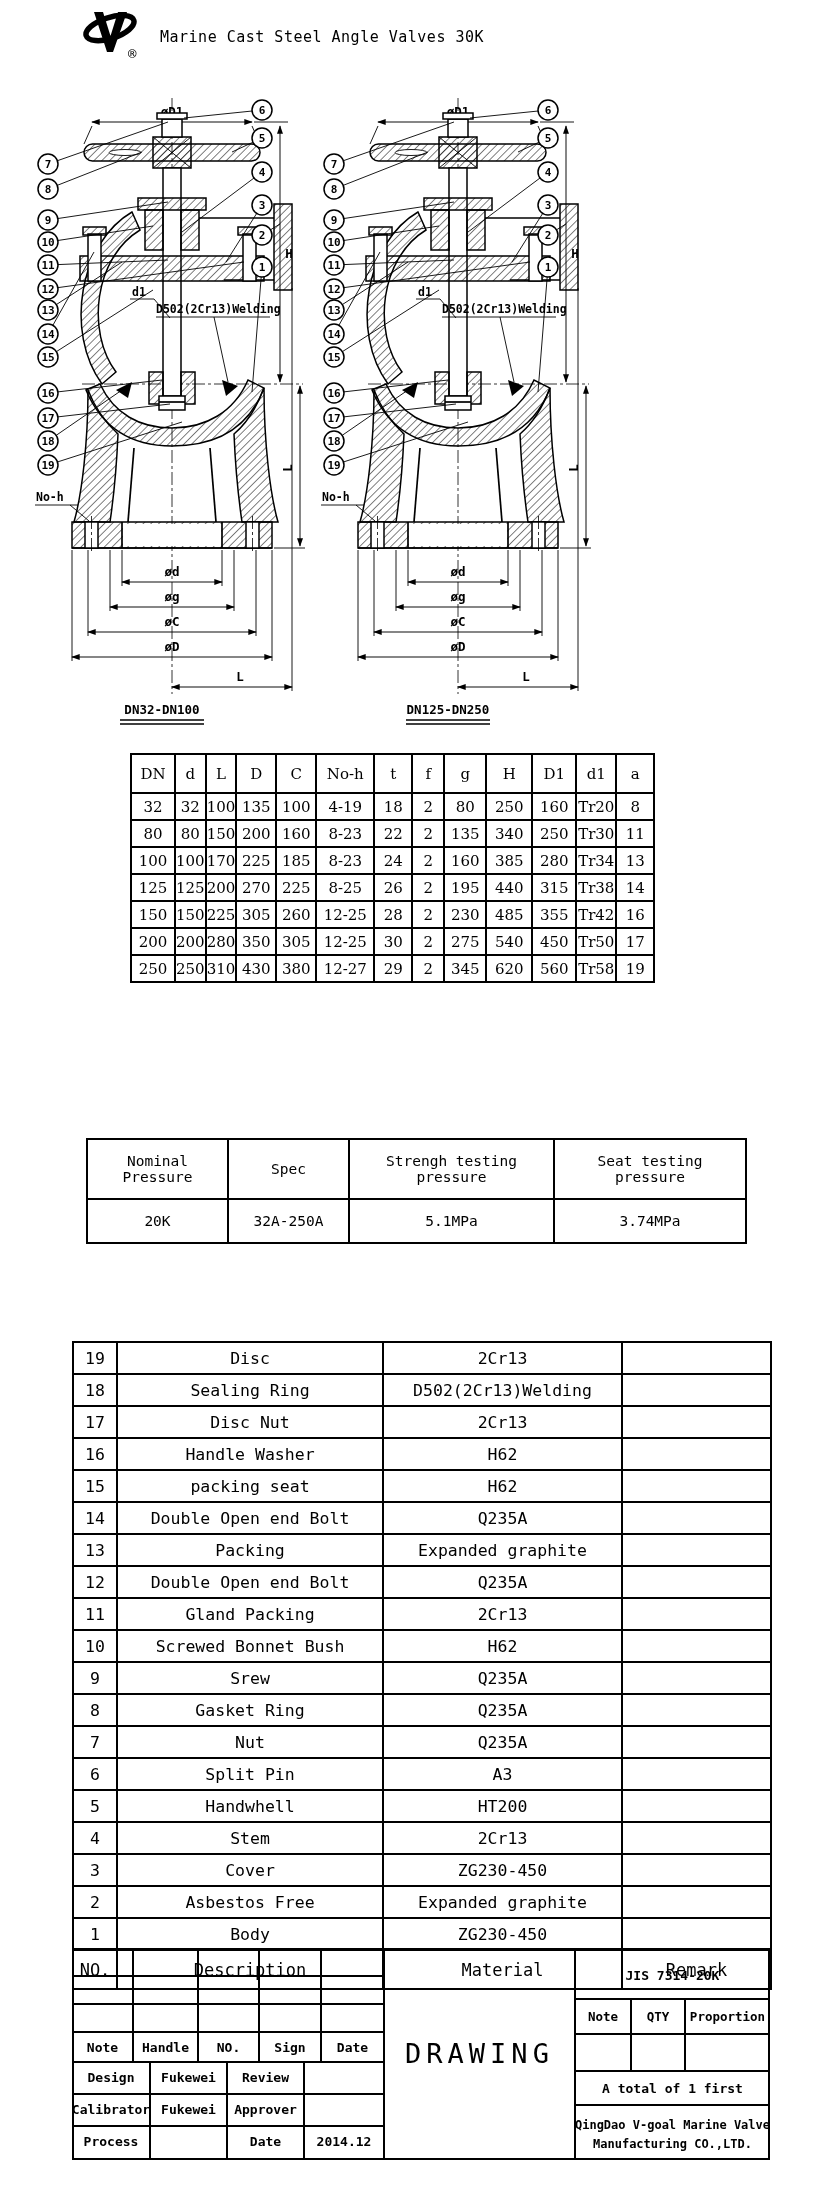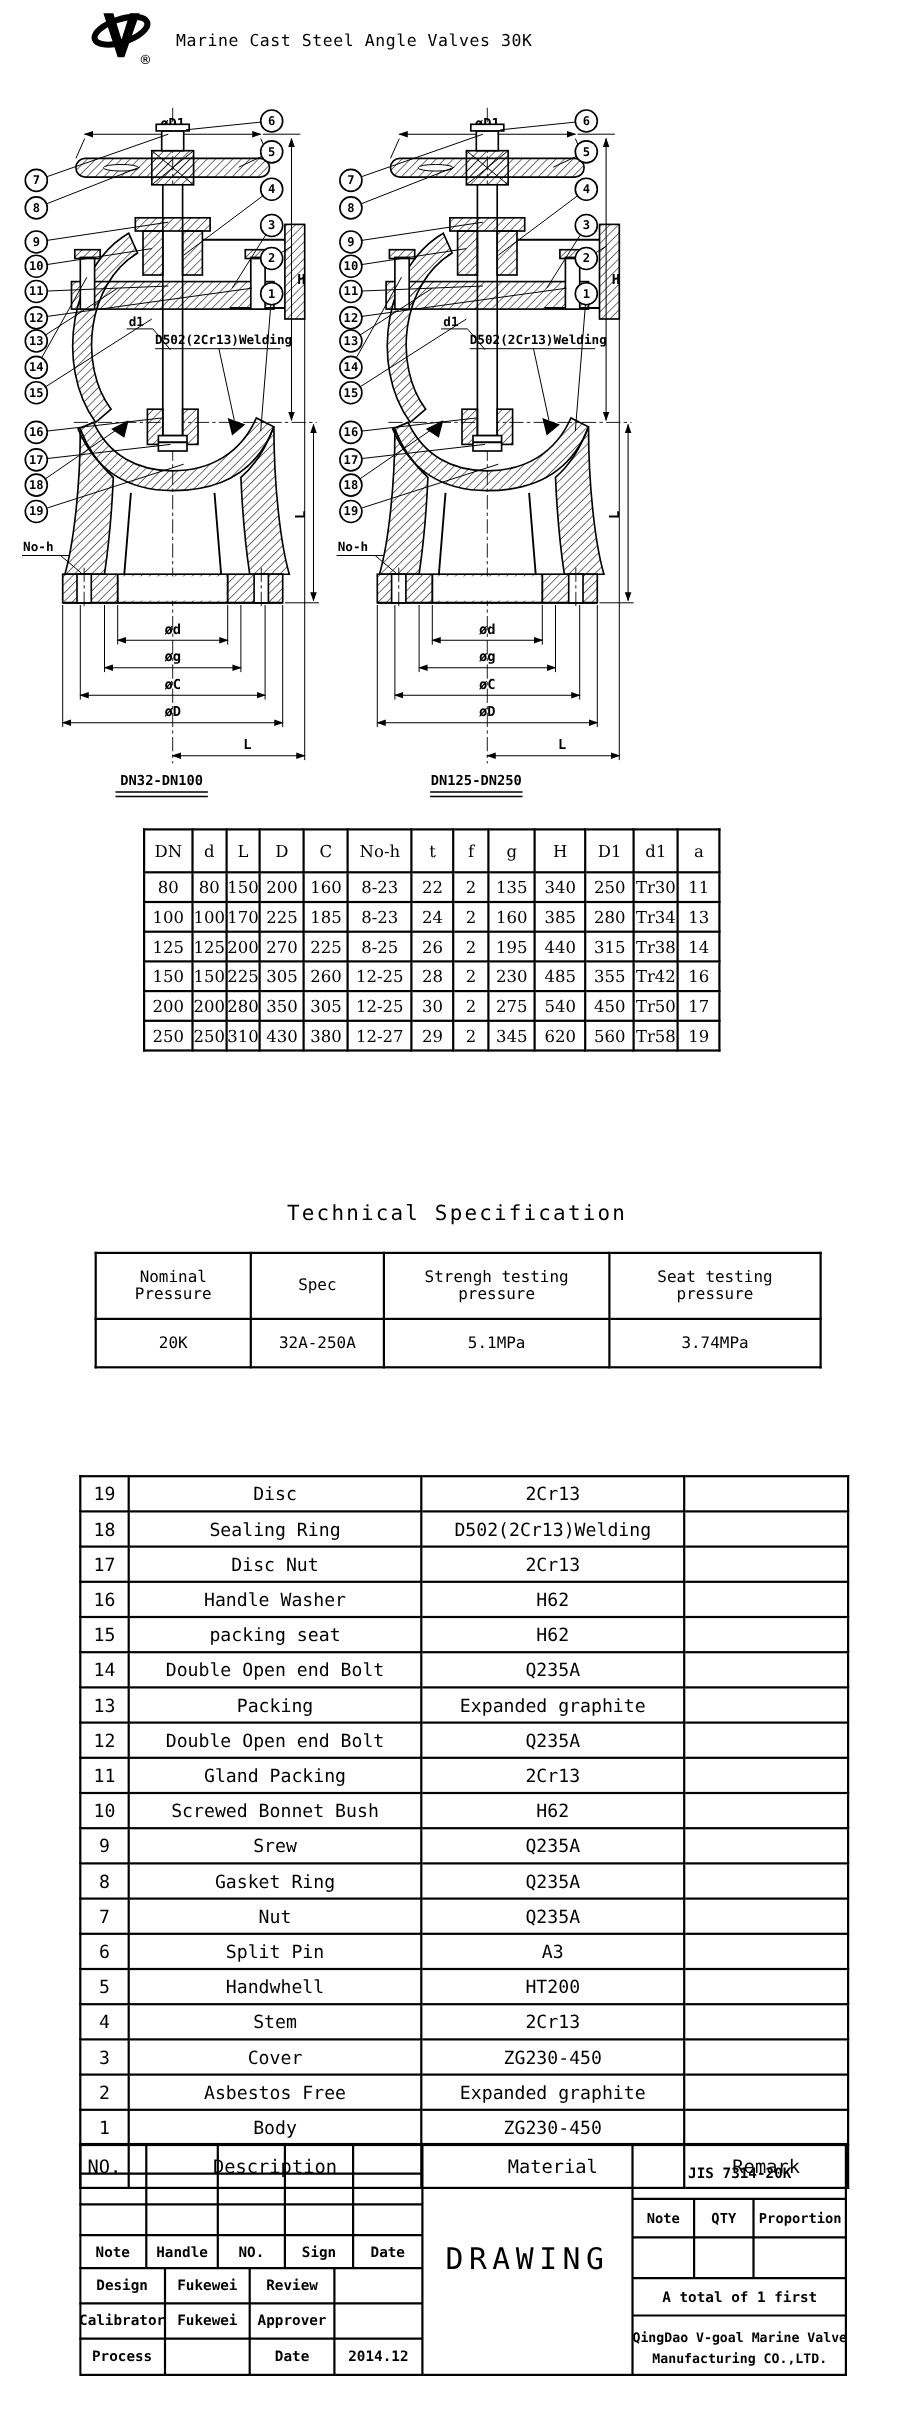--- a/index.html
+++ b/index.html
@@ -4,21 +4,21 @@
 <style>
   html,body{margin:0;padding:0;background:#fff;}
   .sheet{position:relative;width:830px;height:2190px;background:#fff;color:#000;
          font-family:"DejaVu Sans Mono",monospace;overflow:hidden;}
 
   
   .hdr-logo{position:absolute;left:82px;top:6px;width:62px;height:56px;}
   .doc-title{position:absolute;left:160px;top:28px;font:15px "DejaVu Sans Mono",monospace;letter-spacing:.5px;}
 
   
-  .drawings{position:absolute;left:7px;top:92px;width:600px;height:665px;}
+  .drawings{position:absolute;left:22px;top:92px;width:600px;height:665px;}
   .drawing{position:absolute;top:0;width:285px;height:650px;}
   #drawing-left{left:0;}
   #drawing-right{left:286px;}
 
   svg .ln{stroke:#000;stroke-width:1.7;fill:none}
   svg .thin{stroke:#000;stroke-width:.9;fill:none}
   svg .cl{stroke:#000;stroke-width:.8;stroke-dasharray:13 3 3 3;fill:none}
   svg .hatch2{fill:url(#hatch);stroke:#000;stroke-width:1.5}
   svg .white{fill:#fff;stroke:#000;stroke-width:1.5}
   svg .whitefill{fill:#fff;stroke:none}
@@ -464,20 +464,35 @@
           <td>f</td>
           <td>g</td>
           <td>H</td>
           <td>D1</td>
           <td>d1</td>
           <td>a</td>
         </tr>
       </thead>
     <tbody>
         <tr>
+          <td>32</td>
+          <td>32</td>
+          <td>100</td>
+          <td>135</td>
+          <td>100</td>
+          <td>4-19</td>
+          <td>18</td>
+          <td>2</td>
+          <td>80</td>
+          <td>250</td>
+          <td>160</td>
+          <td>Tr20</td>
+          <td>8</td>
+        </tr>
+        <tr>
           <td>80</td>
           <td>80</td>
           <td>150</td>
           <td>200</td>
           <td>160</td>
           <td>8-23</td>
           <td>22</td>
           <td>2</td>
           <td>135</td>
           <td>340</td>
@@ -556,21 +571,20 @@
           <td>2</td>
           <td>345</td>
           <td>620</td>
           <td>560</td>
           <td>Tr58</td>
           <td>19</td>
         </tr>
       </tbody>
   </table>
 
-  <div class="spec-title">Technical Specification</div>
   <table class="spec-table">
     <colgroup>
       <col style="width:141px">
         <col style="width:121px">
         <col style="width:205px">
         <col style="width:192px">
     </colgroup>
     <thead>
         <tr>
           <td>Nominal Pressure</td>

